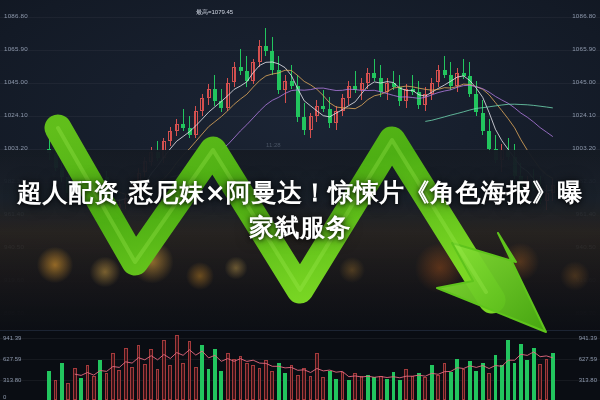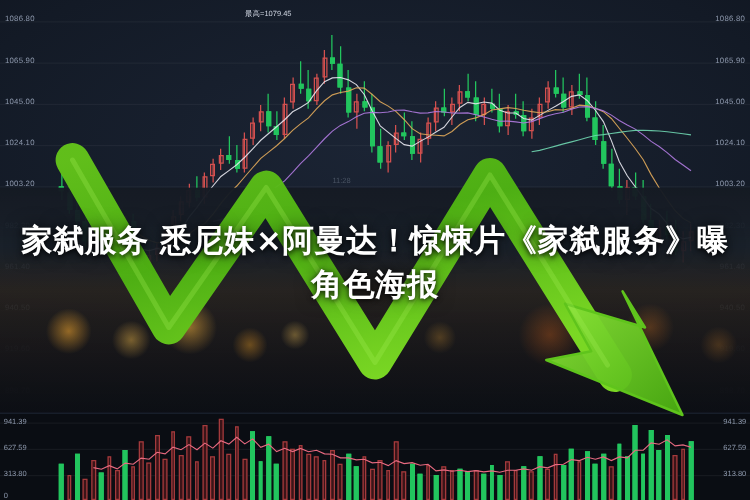--- a/index.html
+++ b/index.html
@@ -622,17 +622,17 @@
     </defs>
 
     <path d="M 58 128 L 135 262 L 213 150 L 300 290 L 392 140 L 492 300" fill="none" stroke="url(#ag)" stroke-width="27" stroke-linecap="round" stroke-linejoin="round" opacity="0.97"></path>
 
     <path d="M 546 332 L 498 233 L 516 262 L 452 243 L 473 281 L 437 288 Z" fill="url(#ag2)" stroke="#5fc41c" stroke-width="2" stroke-linejoin="round"></path>
 
     <path d="M 58 128 L 135 262 L 213 150 L 300 290 L 392 140 L 486 292" fill="none" stroke="#a6ef55" stroke-width="4" stroke-linecap="round" stroke-linejoin="round" opacity=".28"></path>
   </svg>
 
   <div id="headline">
-    <span>家弑服务 悉尼妹×阿曼达！惊悚片《家弑服务》曝</span>
-    <span class="l2">角色海报</span>
+    <span>超人配资 悉尼妹×阿曼达！惊悚片《角色海报》曝</span>
+    <span class="l2">家弑服务</span>
   </div>
 
 </div>
 
 </body></html>

